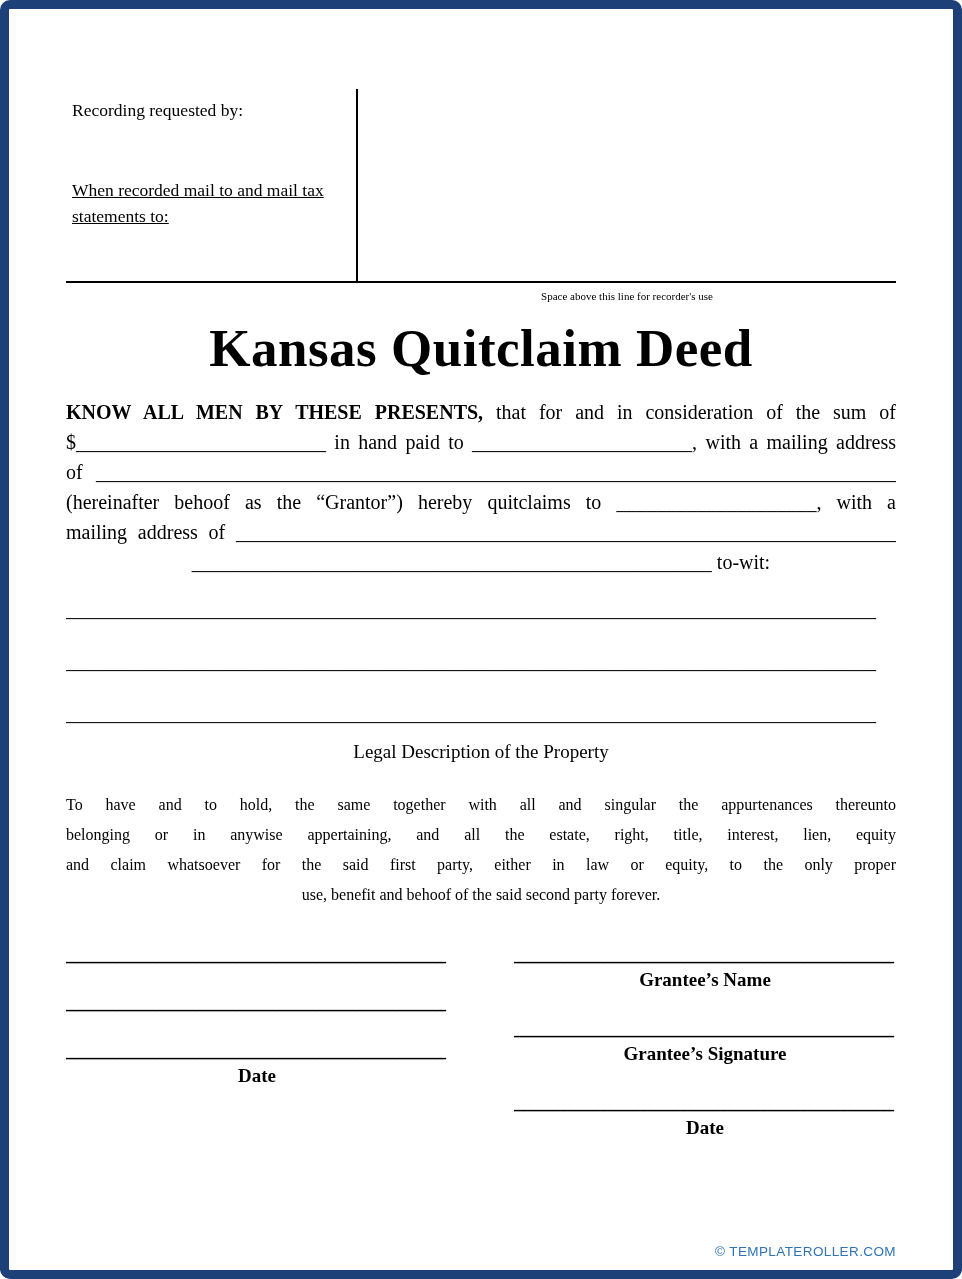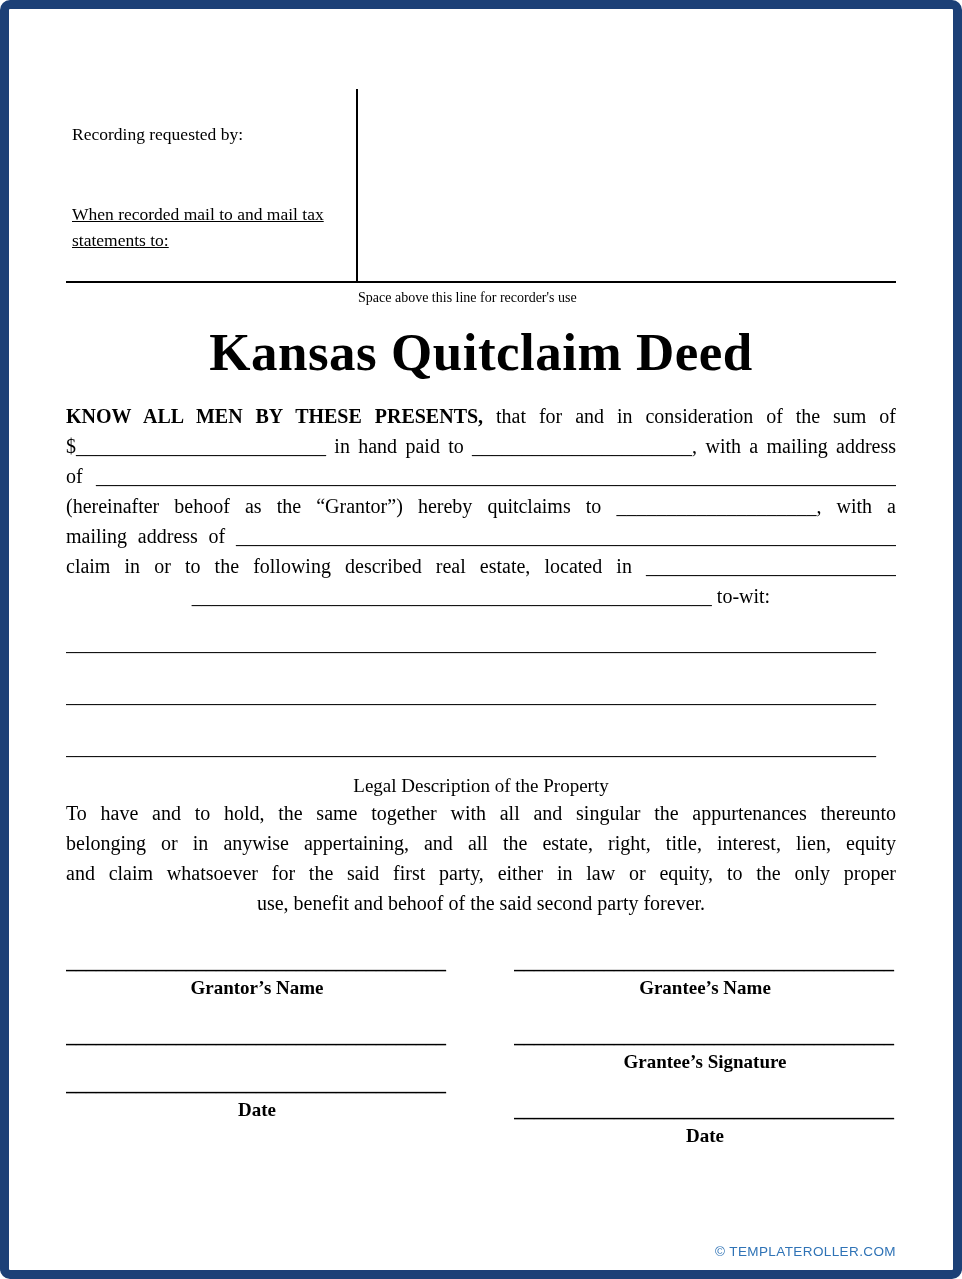--- a/index.html
+++ b/index.html
@@ -15,31 +15,31 @@
     position: relative;
     overflow: hidden;
     background: #ffffff;
     color: #000000;
     font-family: "Liberation Serif", serif;
   }
 
   
   .recorder { display: flex; margin-top: 80px; height: 192px; }
   .recorder-left { width: 290px; padding: 8px 6px 0 6px; }
-  .rec-label { font-size: 17.5px; line-height: 26px; margin-top: 24px; }
+  .rec-label { font-size: 17.5px; line-height: 26px; }
   .rec-label.mailto { margin-top: 54px; text-decoration: underline; }
   .vdivider { width: 2px; background: #000; }
   .recorder-right { flex: 1; }
   .hrule { border-top: 2px solid #000; }
 
   .space-note {
     margin-top: 7px;
     padding-left: 292px;
-    text-align: left;
-    font-size: 14px;
+    text-align: center;
+    font-size: 11px;
   }
 
   .title {
     margin-top: 23px;
     text-align: center;
     font-size: 53px;
     font-weight: bold;
     letter-spacing: 0.5px;
     line-height: 46px;
   }
@@ -52,21 +52,21 @@
     text-align: justify;
     text-align-last: justify;
     text-justify: inter-word;
   }
   .lline { line-height: 30px; white-space: nowrap; overflow: hidden; text-align: center; }
 
   .legal { margin-top: 6px; font-size: 20px; }
   .legal .rule-line { line-height: 52px; white-space: nowrap; overflow: hidden; }
   .legal-caption { text-align: center; font-size: 19px; line-height: 24px; margin-top: 1px; }
 
-  .habendum { font-size: 20px; }
+  .habendum { margin-top: 26px; font-size: 16px; }
 
   .sigs { display: flex; justify-content: space-between; margin-top: 30px; }
   .sig-col { width: 382px; }
   .sig-row { margin-bottom: 22px; font-weight: bold; }
   .sig-rule { font-size: 20px; line-height: 26px; white-space: nowrap; overflow: hidden; }
   .sig-caption { text-align: center; font-size: 19px; line-height: 24px; margin-top: 2px; }
 
   .footer {
     position: absolute;
     right: 57px;
@@ -97,21 +97,20 @@
   <div class="space-note">Space above this line for recorder's use</div>
 
   <h1 class="title">Kansas Quitclaim Deed</h1>
 
   <div class="deed">
     <div class="jline"><b>KNOW ALL MEN BY THESE PRESENTS,</b><span> that for and in consideration of the sum of</span></div>
     <div class="jline">$_________________________ in hand paid to ______________________, with a mailing address</div>
     <div class="jline">of ________________________________________________________________________________</div>
     <div class="jline">(hereinafter behoof as the “Grantor”) hereby quitclaims to ____________________, with a</div>
     <div class="jline">mailing address of __________________________________________________________________</div>
-    <div class="jline">claim in or to the following described real estate, located in _________________________</div>
     <div class="lline">____________________________________________________ to-wit:</div>
   </div>
 
   <div class="legal">
     <div class="rule-line">_________________________________________________________________________________</div>
     <div class="rule-line">_________________________________________________________________________________</div>
     <div class="rule-line">_________________________________________________________________________________</div>
     <div class="legal-caption">Legal Description of the Property</div>
   </div>
 
@@ -119,21 +118,20 @@
     <div class="jline">To have and to hold, the same together with all and singular the appurtenances thereunto</div>
     <div class="jline">belonging or in anywise appertaining, and all the estate, right, title, interest, lien, equity</div>
     <div class="jline">and claim whatsoever for the said first party, either in law or equity, to the only proper</div>
     <div class="lline">use, benefit and behoof of the said second party forever.</div>
   </div>
 
   <div class="sigs">
     <div class="sig-col">
       <div class="sig-row">
         <div class="sig-rule">______________________________________</div>
-        <div class="sig-caption">Grantor’s Name</div>
       </div>
       <div class="sig-row">
         <div class="sig-rule">______________________________________</div>
       </div>
       <div class="sig-row">
         <div class="sig-rule">______________________________________</div>
         <div class="sig-caption">Date</div>
       </div>
     </div>
     <div class="sig-col">

